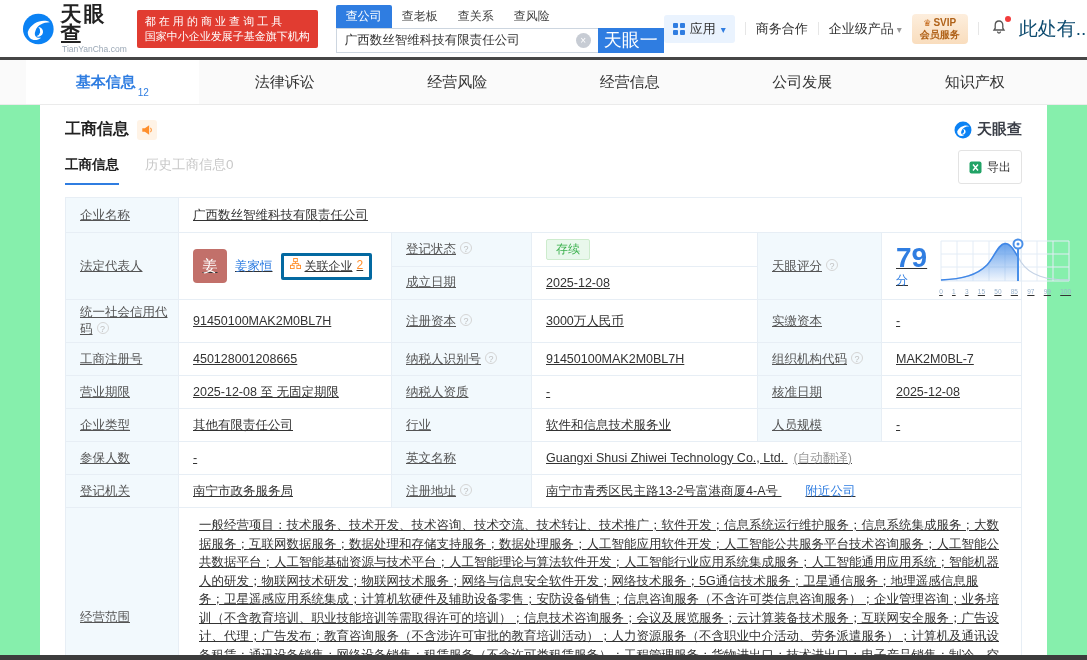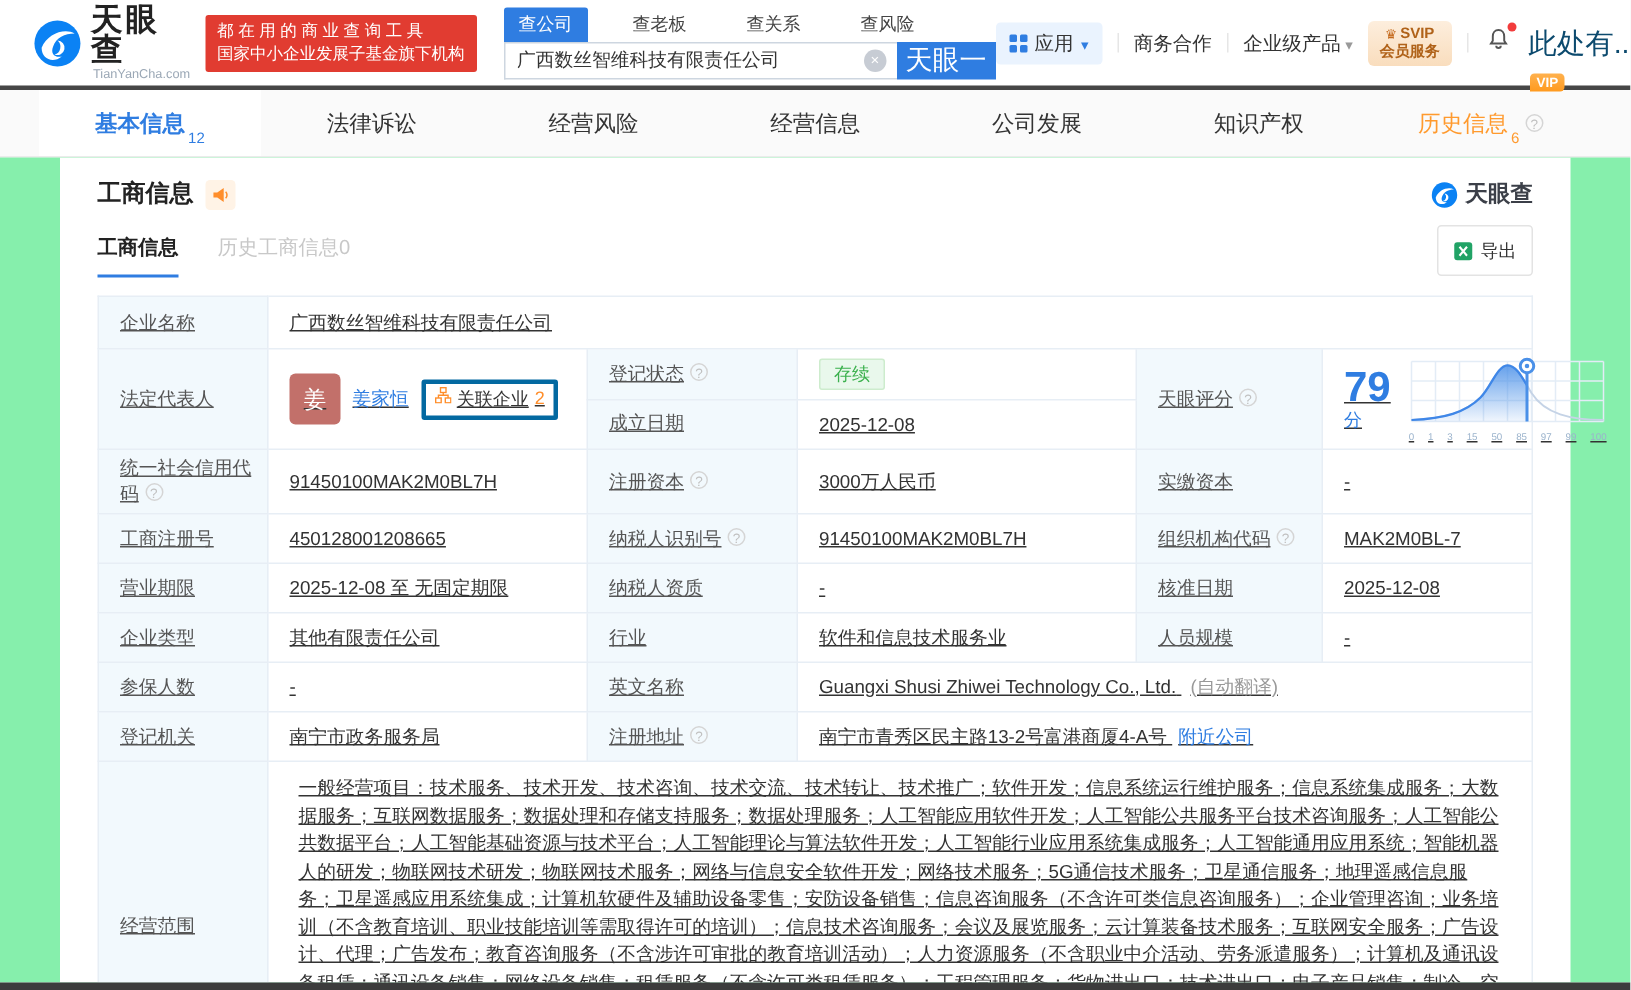--- a/index.html
+++ b/index.html
@@ -7,21 +7,21 @@
   body { font-family:"Liberation Sans","DejaVu Sans",sans-serif; background:#f4f4f4; color:#333; }
   .page { width:1087px; height:660px; display:flex; flex-direction:column; }
 
   
   .topbar { height:57px; background:#fff; display:flex; align-items:center; padding:0 14px 0 22px; flex:0 0 auto; }
   .logo { display:flex; align-items:center; gap:6px; cursor:pointer; }
   .logo-cn { font-size:21px; font-weight:bold; color:#222; letter-spacing:2px; display:block; line-height:20px;}
   .logo-en { font-size:8.5px; color:#9aa7b5; display:block; text-align:right; }
   .promo { background:#e13c31; color:#fff; font-size:11px; line-height:15px; padding:4px 8px; margin-left:10px; border-radius:2px; white-space:nowrap; }
   .searchbox { margin-left:18px; }
-  .search-tabs { display:flex; gap:20px; align-items:flex-end; }
+  .search-tabs { display:flex; gap:0; align-items:flex-end; }
   .stab { font-size:12px; color:#444; padding:3px 10px 3px; cursor:pointer; border-radius:2px 2px 0 0; }
   .stab.active { background:#2f7de1; color:#fff; }
   .search-row { display:flex; }
   .search-input-wrap { position:relative; }
   .search-input-wrap input { width:262px; height:25px; border:1px solid #cdd6e0; border-right:none; padding:0 26px 0 8px; font-size:12.5px; color:#333; outline:none; font-family:inherit; }
   .clear { position:absolute; right:7px; top:5px; width:15px; height:15px; border-radius:50%; background:#c7ccd4; color:#fff; font-size:10px; line-height:15px; text-align:center; cursor:pointer; }
   .search-btn { height:25px; width:66px; background:#2f7de1; color:#fff; border:none; font-size:18px; cursor:pointer; font-family:inherit; }
   .top-right { margin-left:auto; display:flex; align-items:center; gap:10px; white-space:nowrap; }
   .apps { background:#eaf3fe; border-radius:3px; padding:5px 9px; display:flex; align-items:center; gap:5px; font-size:13px; color:#333; cursor:pointer; }
   .grid-icon { display:inline-grid; grid-template-columns:5px 5px; grid-gap:2px; }
@@ -168,28 +168,20 @@
   <nav class="navtabs">
     <div class="ntab active">
       <span>基本信息</span>
       <sup>12</sup>
     </div>
     <div class="ntab">法律诉讼</div>
     <div class="ntab">经营风险</div>
     <div class="ntab">经营信息</div>
     <div class="ntab">公司发展</div>
     <div class="ntab">知识产权</div>
-    <div class="ntab history">
-      <span class="hist-wrap">
-        <span class="vip-tag">VIP</span>
-        <span>历史信息</span>
-        <sup>6</sup>
-        <span class="help"></span>
-      </span>
-    </div>
   </nav>
 
   <div class="main-wrap">
     <main class="card">
       <div class="card-head">
         <div class="sec-title">
           <span>工商信息</span>
           <span class="announce">
             <svg width="12" height="12" viewBox="0 0 14 14">
                 <path d="M1.5 5 H4.5 L9.5 1.5 V12.5 L4.5 9 H1.5 Z" fill="#ff8e2b"></path>
@@ -367,21 +359,21 @@
             <span class="gray-note">(自动翻译)</span>
           </td>
         </tr>
 
         <tr class="row">
           <td class="lbl">登记机关</td>
           <td>南宁市政务服务局</td>
           <td class="lbl"><span>注册地址</span><span class="help"></span></td>
           <td colspan="3">
             <span>南宁市青秀区民主路13-2号富港商厦4-A号</span>
-            <a class="link" style="margin-left:4px">附近公司</a>
+            <a class="link" style="margin-left:24px">附近公司</a>
           </td>
         </tr>
 
         <tr class="scope-row" style="height:168px">
           <td class="lbl">经营范围</td>
           <td colspan="5" class="scope-cell">一般经营项目：技术服务、技术开发、技术咨询、技术交流、技术转让、技术推广；软件开发；信息系统运行维护服务；信息系统集成服务；大数据服务；互联网数据服务；数据处理和存储支持服务；数据处理服务；人工智能应用软件开发；人工智能公共服务平台技术咨询服务；人工智能公共数据平台；人工智能基础资源与技术平台；人工智能理论与算法软件开发；人工智能行业应用系统集成服务；人工智能通用应用系统；智能机器人的研发；物联网技术研发；物联网技术服务；网络与信息安全软件开发；网络技术服务；5G通信技术服务；卫星通信服务；地理遥感信息服务；卫星遥感应用系统集成；计算机软硬件及辅助设备零售；安防设备销售；信息咨询服务（不含许可类信息咨询服务）；企业管理咨询；业务培训（不含教育培训、职业技能培训等需取得许可的培训）；信息技术咨询服务；会议及展览服务；云计算装备技术服务；互联网安全服务；广告设计、代理；广告发布；教育咨询服务（不含涉许可审批的教育培训活动）；人力资源服务（不含职业中介活动、劳务派遣服务）；计算机及通讯设备租赁；通讯设备销售；网络设备销售；租赁服务（不含许可类租赁服务）；工程管理服务；货物进出口；技术进出口；电子产品销售；制冷、空调设备销售；机械设备销售；电气设备销售；专用设备修理（除依法须经批准的项目外，凭营业执照依法自主开展经营活动）许可经营项目：互联网信息服务；第一类增值电信业务（依法须经批准的项目，经相关部门批准后方可开展经营活动，具体经营项目以相关部门批准文件或许可证件为准）</td>
         </tr>
       </tbody>
         </table>
     </main>

